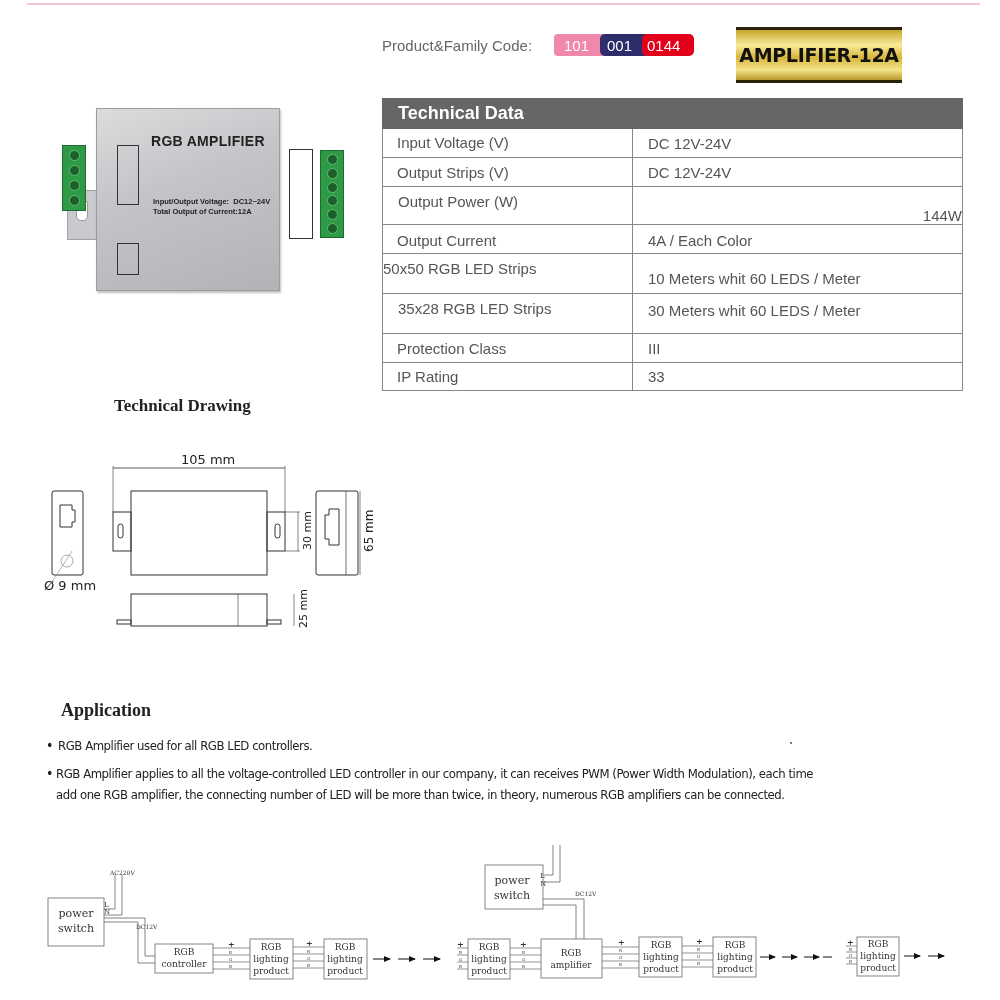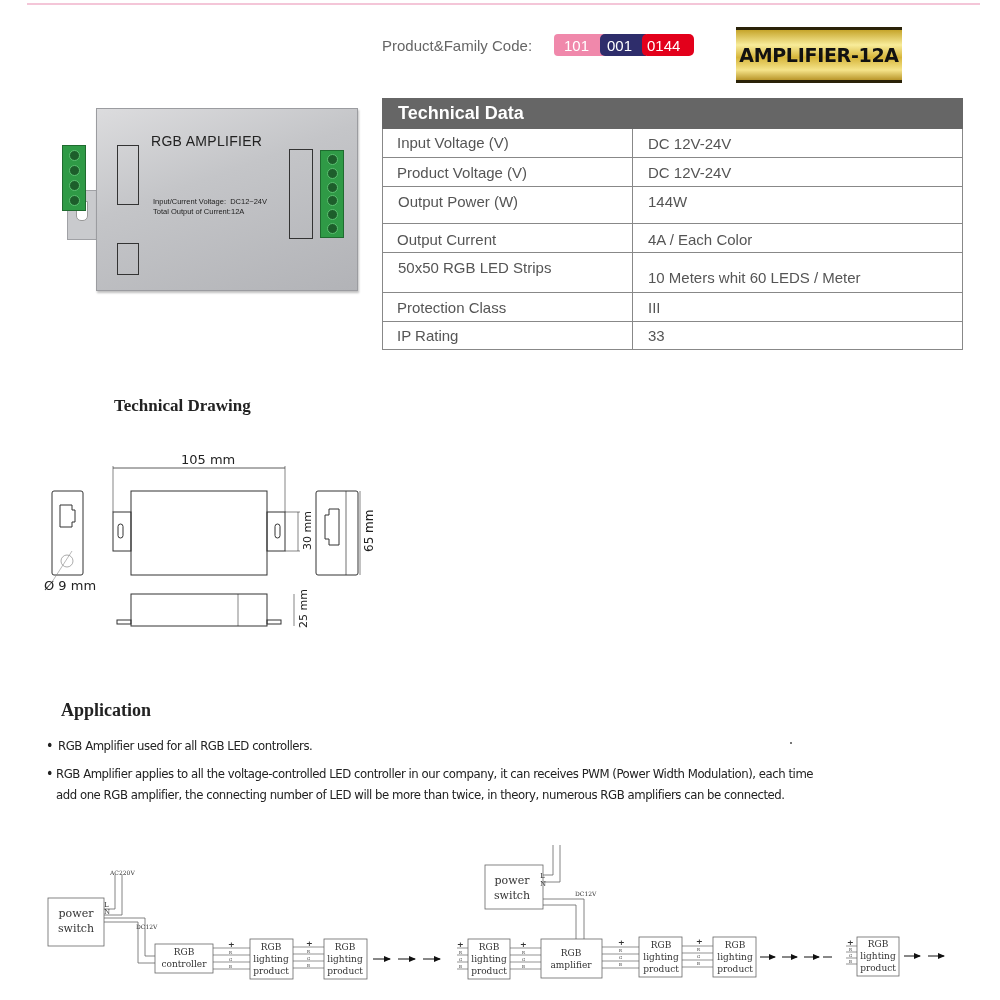--- a/index.html
+++ b/index.html
@@ -16,23 +16,23 @@
   .code-3 { left: 642px; width: 52px; background: #e3001b; border-radius: 5px; padding-left: 5px; }
 
   .model-plate { position: absolute; left: 736px; top: 27px; width: 166px; height: 56px;
     background: linear-gradient(180deg, #c6a52b 0%, #f8ec9a 30%, #d6b53a 55%, #f5e48a 80%, #b9962a 100%);
     border-top: 3px solid #2a2208; border-bottom: 3px solid #2a2208;
     display: flex; align-items: center; justify-content: center;
     font-family: "DejaVu Sans", sans-serif; font-weight: bold; font-size: 19px; color: #111; letter-spacing: -0.3px; }
 
   
   .photo { position: absolute; left: 62px; top: 100px; width: 290px; height: 200px; }
-  .case { position: absolute; left: 34px; top: 8px; width: 262px; height: 183px;
+  .case { position: absolute; left: 34px; top: 8px; width: 184px; height: 183px;
     background: linear-gradient(160deg, #dcdcde 0%, #c4c5c8 40%, #b2b3b7 100%);
-    border: 1px solid #9b9ca0; box-shadow: 1px 2px 2px rgba(0,0,0,0.25); }
+    border: 1px solid #9b9ca0; box-shadow: 1px 2px 2px rgba(0,0,0,0.25); font-weight: bold; }
   .case-tab { position: absolute; left: 5px; top: 90px; width: 30px; height: 50px; background: #c9cacd; border: 1px solid #a0a1a5; }
   .case-tab::after { content: ""; position: absolute; left: 8px; top: 10px; width: 10px; height: 18px; background: #fff; border-radius: 0 0 5px 5px; border: 1px solid #999; }
   .term { position: absolute; width: 24px; background: #2f9a46; border: 1px solid #1f6b2f; display: flex; flex-direction: column; justify-content: space-around; align-items: center; padding: 2px 0; }
   .term span { width: 11px; height: 11px; border-radius: 50%; background: #1d5e2b; border: 1px solid #5cc071; }
   .term-left { left: 0px; top: 45px; height: 66px; }
   .term-right { left: 258px; top: 50px; height: 88px; }
   .case-title { position: absolute; left: 88px; top: 34px; font-size: 14px; color: #222; letter-spacing: 0.3px; }
   .case-spec { position: absolute; left: 90px; top: 97px; font-size: 7.5px; color: #222; line-height: 10px; white-space: pre; }
   .case-box { position: absolute; border: 1px solid #333; font-size: 6px; color: #222; }
 
@@ -72,21 +72,21 @@
 <div class="photo">
   <div class="case-tab"></div>
   <div class="term term-left">
       <span></span>
       <span></span>
       <span></span>
       <span></span>
     </div>
   <div class="case">
     <div class="case-title" style="left:54px;top:24px;">RGB AMPLIFIER</div>
-    <div class="case-spec" style="left:56px;top:88px;">Input/Current Voltage:  DC12~24V</div>
+    <div class="case-spec" style="left:56px;top:88px;">Input/Output Voltage:  DC12~24V</div>
     <div class="case-spec" style="left:56px;top:98px;">Total Output of Current:12A</div>
     <div class="case-box" style="left:20px;top:36px;width:22px;height:60px;"></div>
     <div class="case-box" style="left:192px;top:40px;width:24px;height:90px;"></div>
     <div class="case-box" style="left:20px;top:134px;width:22px;height:32px;"></div>
   </div>
   <div class="term term-right">
       <span></span>
       <span></span>
       <span></span>
       <span></span>
@@ -100,34 +100,38 @@
     <tr>
         <th colspan="2">Technical Data</th>
       </tr>
   </thead>
   <tbody>
     <tr style="height:29px;">
       <td class="c1" style="padding-top:5px;">Input Voltage (V)</td>
       <td class="c2" style="padding-top:6px;">DC 12V-24V</td>
     </tr>
     <tr style="height:29px;">
-      <td class="c1" style="padding-top:6px;">Product Voltage (V)</td>
+      <td class="c1" style="padding-top:6px;">Output Strips (V)</td>
       <td class="c2" style="padding-top:6px;">DC 12V-24V</td>
     </tr>
     <tr style="height:37px;">
       <td class="c1" style="padding-top:6px;padding-left:15px;">Output Power (W)</td>
-      <td class="c2" style="padding-top:6px;">144W</td>
+      <td class="c2" style="padding-top:20px;text-align:right;">144W</td>
     </tr>
     <tr style="height:29px;">
       <td class="c1" style="padding-top:7px;">Output Current</td>
       <td class="c2" style="padding-top:7px;">4A / Each Color</td>
     </tr>
     <tr style="height:40px;">
-      <td class="c1" style="padding-top:6px;padding-left:15px;">50x50 RGB LED Strips</td>
+      <td class="c1" style="padding-top:6px;padding-left:0;">50x50 RGB LED Strips</td>
       <td class="c2" style="padding-top:16px;margin-top:40px;">10 Meters whit 60 LEDS / Meter</td>
+    </tr>
+    <tr style="height:40px;">
+      <td class="c1" style="padding-top:6px;padding-left:15px;">35x28 RGB LED Strips</td>
+      <td class="c2" style="padding-top:8px;">30 Meters whit 60 LEDS / Meter</td>
     </tr>
     <tr style="height:29px;">
       <td class="c1" style="padding-top:6px;">Protection Class</td>
       <td class="c2" style="padding-top:6px;">III</td>
     </tr>
     <tr style="height:28px;">
       <td class="c1" style="padding-top:5px;margin-left:40px;">IP Rating</td>
       <td class="c2" style="padding-top:5px;">33</td>
     </tr>
   </tbody>

